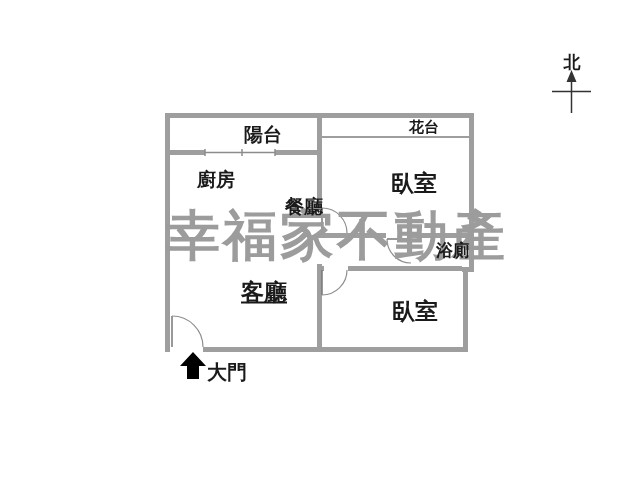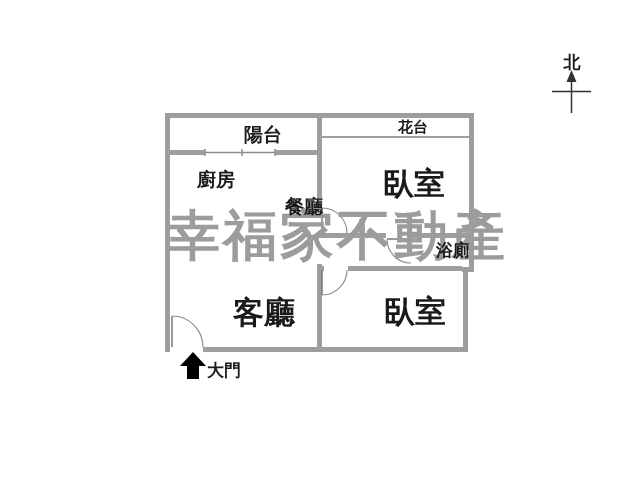--- a/index.html
+++ b/index.html
@@ -23,27 +23,27 @@
   .watermark{
     position:absolute;z-index:2;left:166px;top:208px;
     font-size:54px;font-weight:900;letter-spacing:3px;line-height:1.05;
     white-space:nowrap;user-select:none;
   }
   .labels{position:absolute;left:0;top:0;width:640px;height:480px;z-index:3;}
   .room-label{
     position:absolute;transform:translate(-50%,-50%);
     color:var(--label);font-weight:bold;white-space:nowrap;line-height:1;padding-left:40px;
   }
-  .fs23{font-size:31px;}
+  .fs23{font-size:23px;}
   .fs19{font-size:19px;}
   .fs17{font-size:17px;}
   .fs15{font-size:15px;}
   .entrance-label{
     position:absolute;left:207px;top:362px;color:var(--label);
-    font-size:17px;font-weight:bold;white-space:nowrap;line-height:1;
+    font-size:20px;font-weight:bold;white-space:nowrap;line-height:1;
   }
   .north-label{
     position:absolute;left:572px;top:62px;transform:translate(-50%,-50%);
     color:var(--label);font-size:17px;font-weight:bold;line-height:1;
   }
   .wall{stroke:var(--wall);stroke-width:5;fill:none;}
   .wall-thin{stroke:var(--wall);stroke-width:2;fill:none;}
   .winline{stroke:var(--thin-line);stroke-width:1.5;fill:none;}
   .arc{stroke:var(--arc);stroke-width:1.2;fill:none;}
   .leaf{stroke:var(--leaf);stroke-width:1.5;fill:none;}
@@ -112,25 +112,25 @@
       <path class="north-line" d="M571.5,78 V113"></path>
       <path class="north-line" d="M552,91.5 H591"></path>
       <polygon fill="#333" points="571.5,70 566.5,82 576.5,82"></polygon>
     </g>
   </svg>
 
   <div class="watermark" style="color: rgb(156, 156, 156);">幸福家不動產</div>
 
   <div class="labels">
     <div class="room-label fs19" style="left:243px;top:134px;">陽台</div>
-    <div class="room-label fs15" style="left:393px;top:127px;text-align:center;">花台</div>
+    <div class="room-label fs15" style="left:404px;top:127px;text-align:center;">花台</div>
     <div class="room-label fs19" style="left:196px;top:179px;font-family:Liberation Serif, serif;">廚房</div>
     <div class="room-label fs19" style="left:284px;top:206px;font-family:Liberation Serif, serif;">餐廳</div>
     <div class="room-label fs23" style="left:394px;top:183px;">臥室</div>
     <div class="room-label fs17" style="left:433px;top:250px;text-align:right;">浴廁</div>
-    <div class="room-label fs23" style="left:244px;top:312px;">客廳</div>
+    <div class="room-label fs23" style="left:244px;top:292px;text-decoration:underline;">客廳</div>
     <div class="room-label fs23" style="left:395px;top:311px;">臥室</div>
 
     <div class="entrance-label">大門</div>
     <div class="north-label">北</div>
   </div>
 
 </div>
 
 </body></html>

